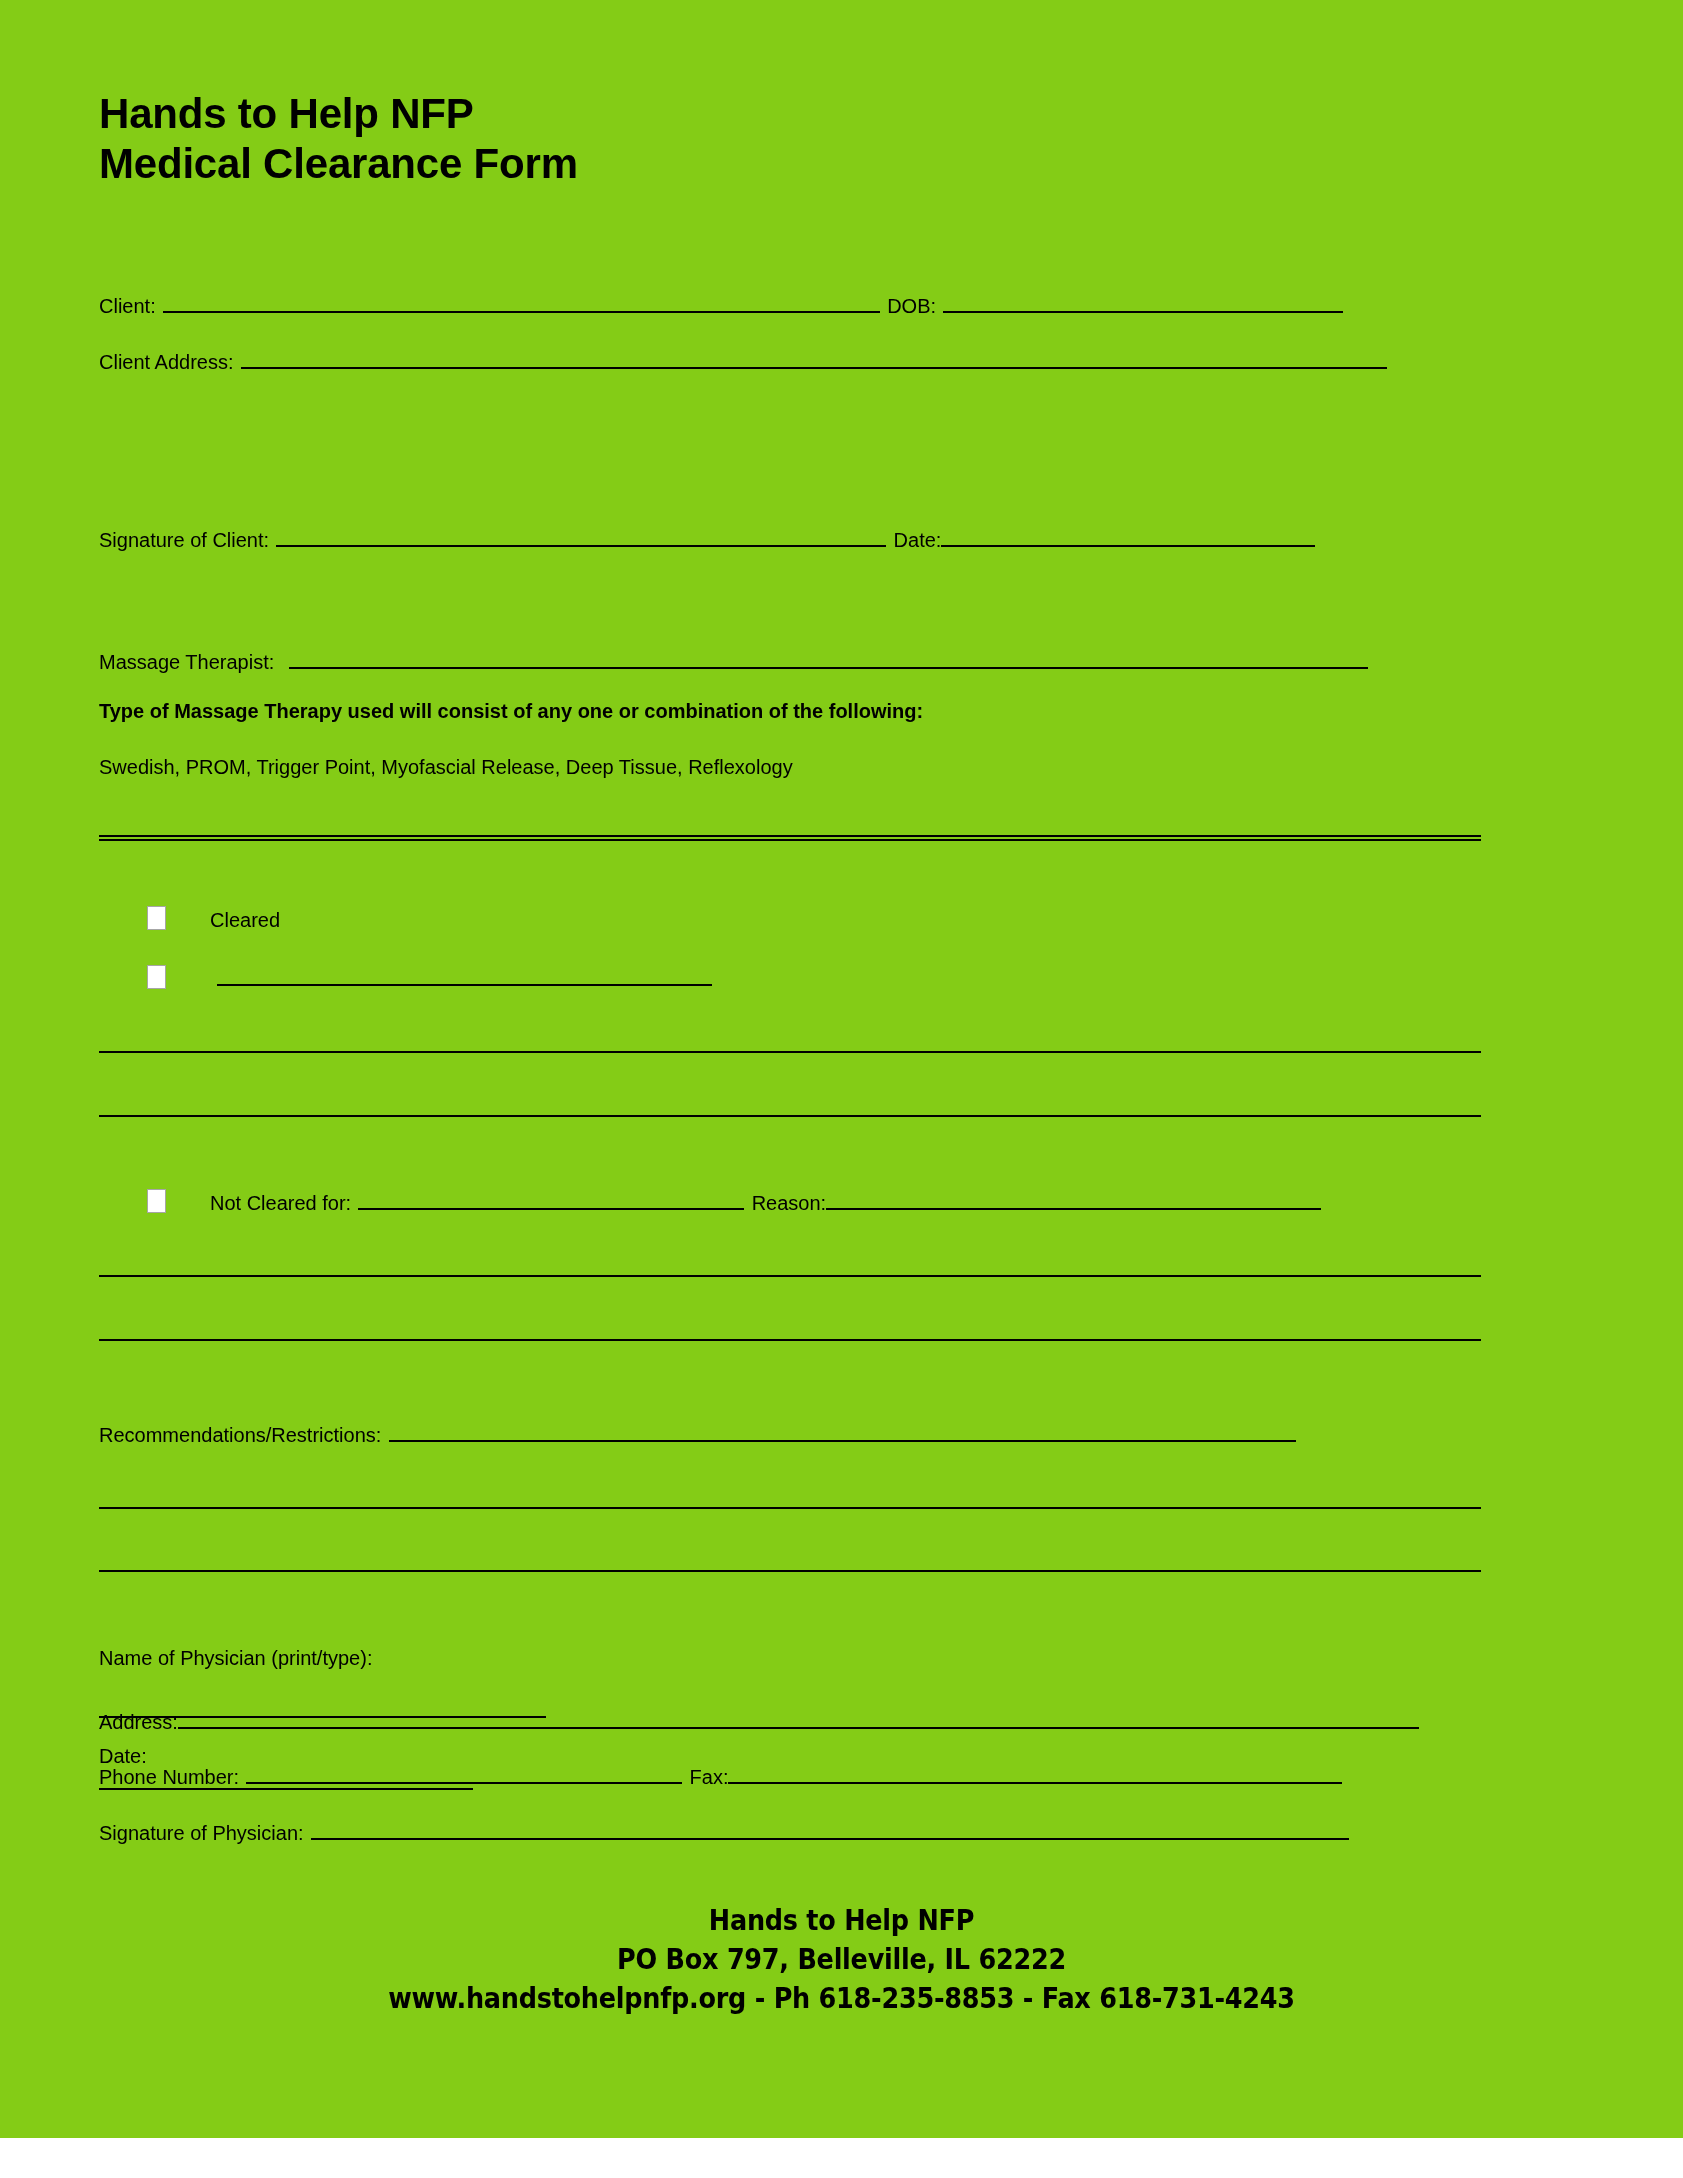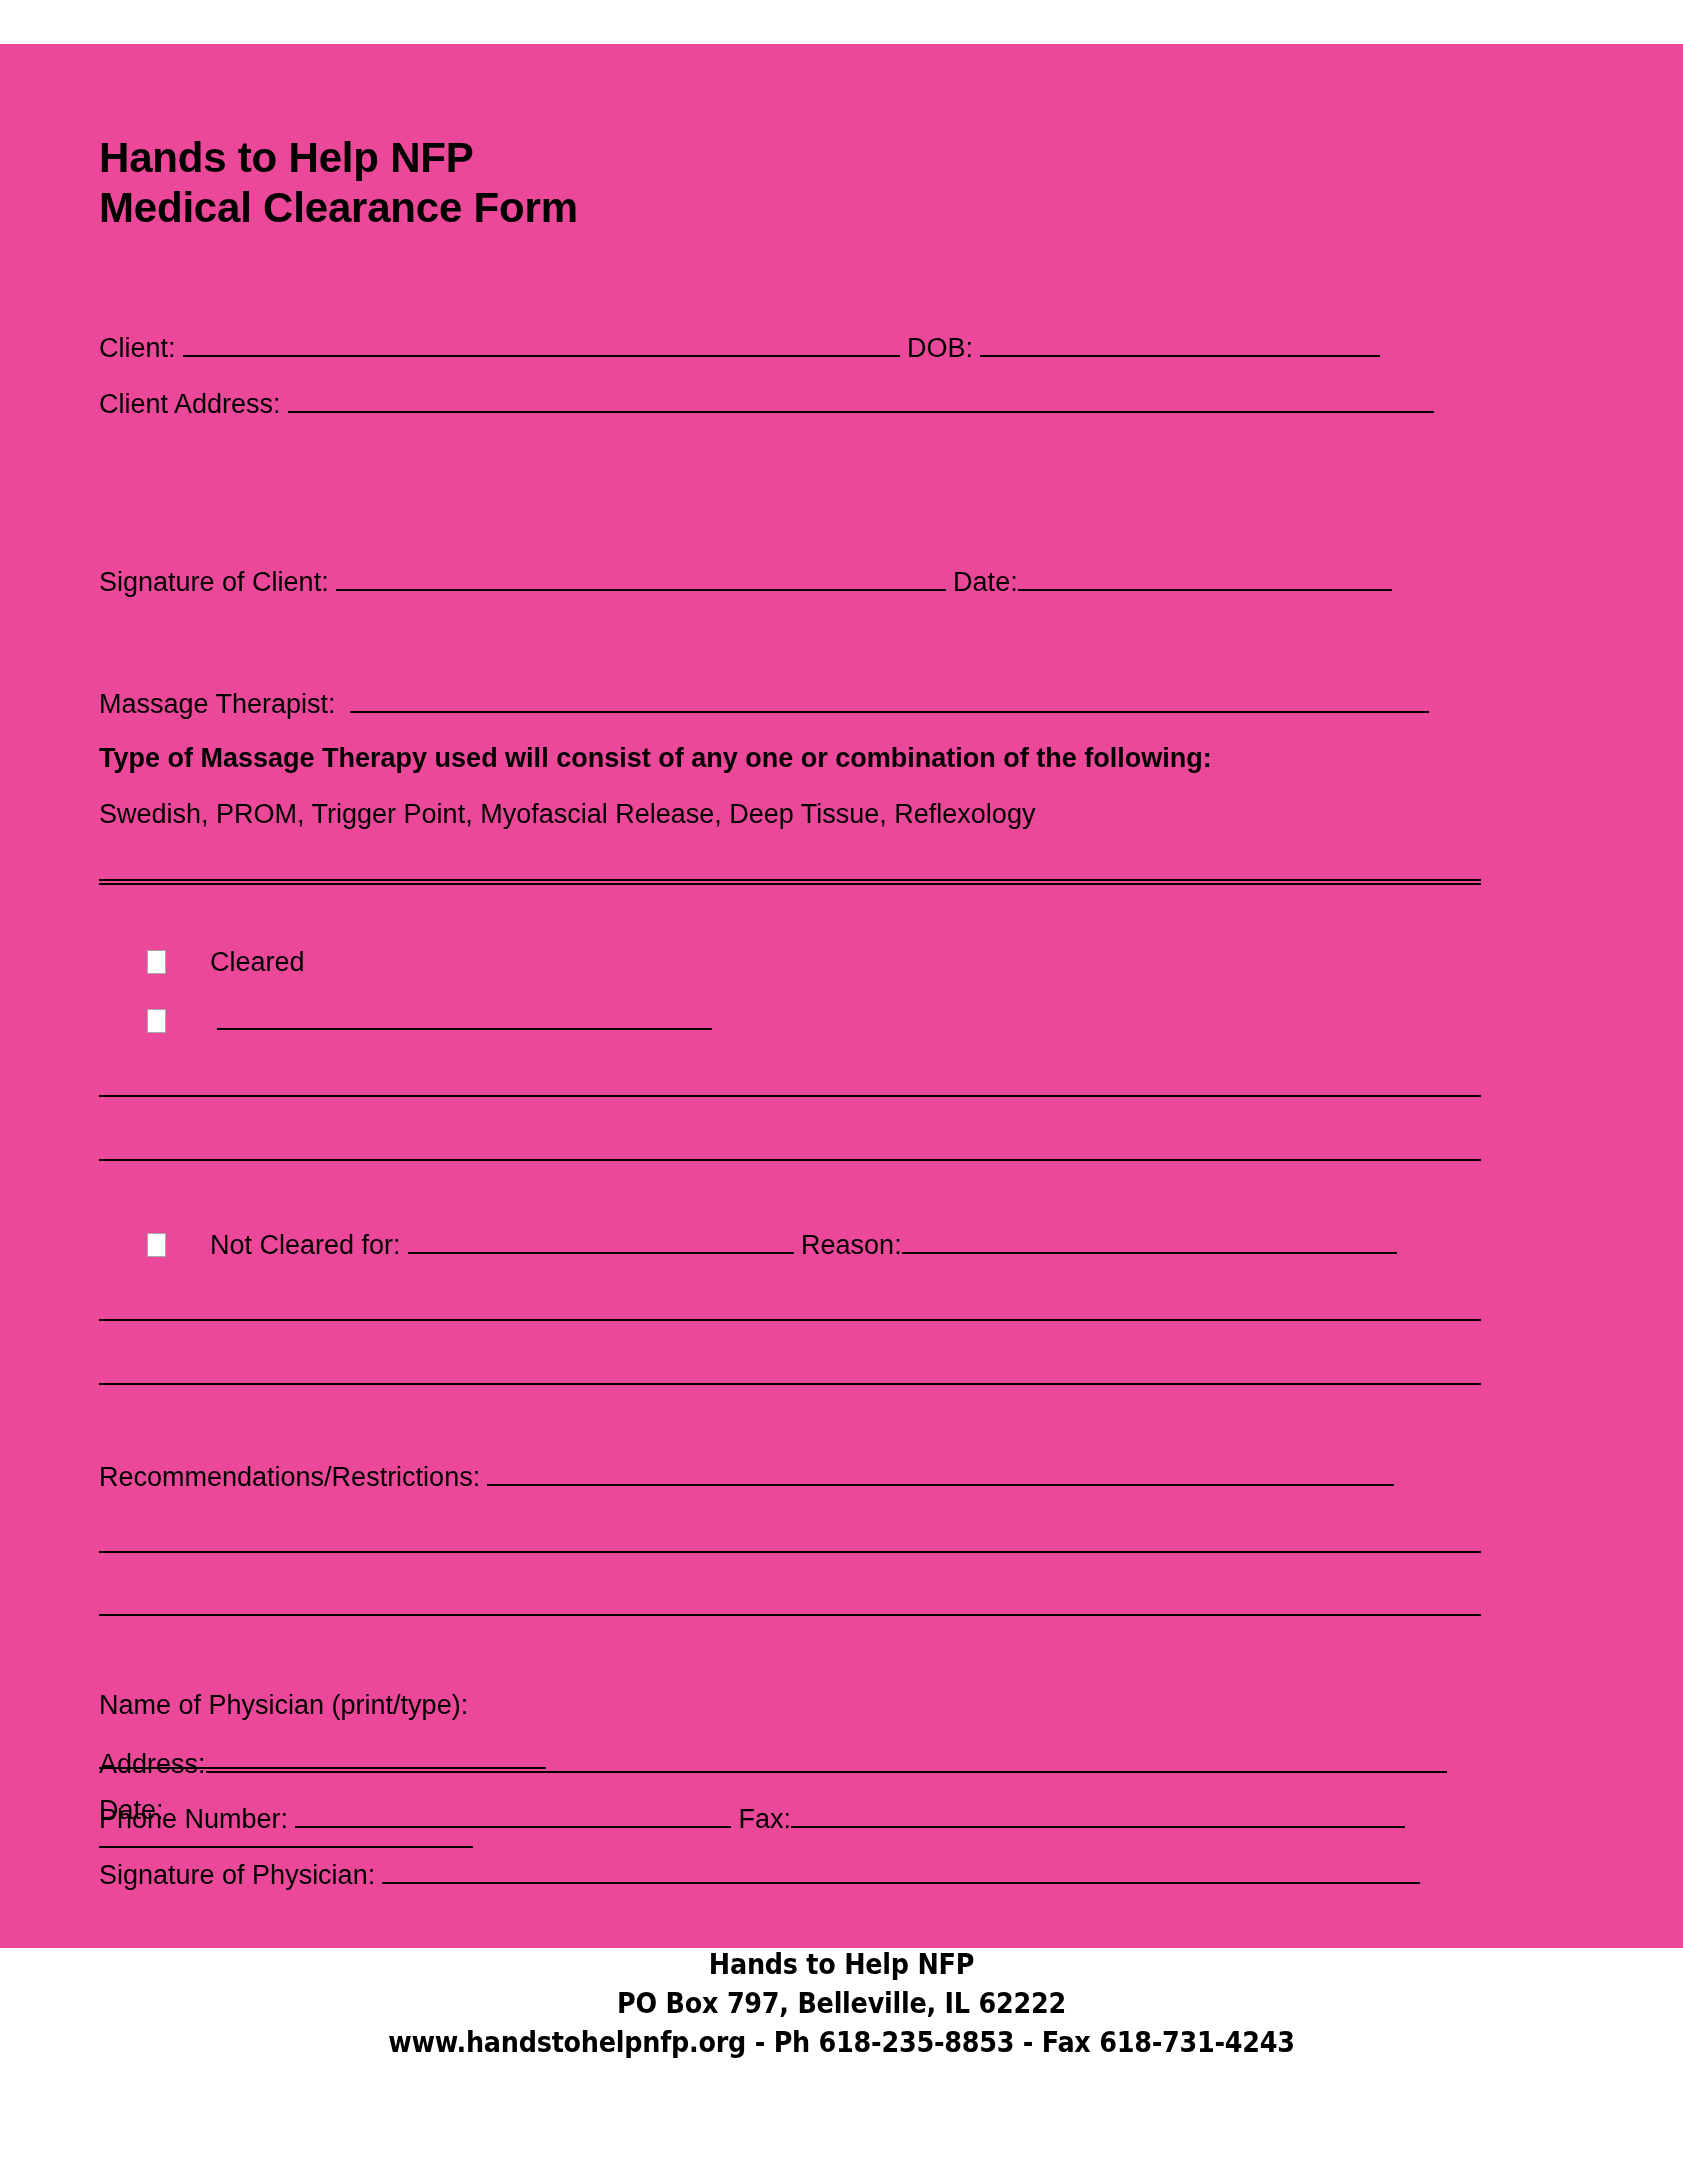--- a/index.html
+++ b/index.html
@@ -11,25 +11,24 @@
     width: 1683px;
     height: 2178px;
     font-family: "Liberation Sans", sans-serif;
     color: #000000;
     -webkit-font-smoothing: antialiased;
   }
 
   .page {
     position: relative;
     width: 1683px;
-    height: 1904px;
-    background: #ec4899;
+    height: 2138px;
+    background: #84cc16;
     box-sizing: border-box;
     padding: 0;
-    margin-top: 44px;
   }
 
   
   .title-block {
     position: absolute;
     left: 99px;
     top: 89px;
   }
   .title-line {
     font-size: 42px;
@@ -43,21 +42,21 @@
   .row {
     position: absolute;
     left: 99px;
     display: flex;
     align-items: baseline;
     font-size: 26px;
     line-height: 1.0;
     white-space: nowrap;
   }
   .lbl {
-    font-size: 27px;
+    font-size: 20px;
     white-space: pre;
   }
   .lbl.italic {
     font-weight: bold;
   }
   .plain {
     font-size: 26px;
     white-space: pre;
   }
 

